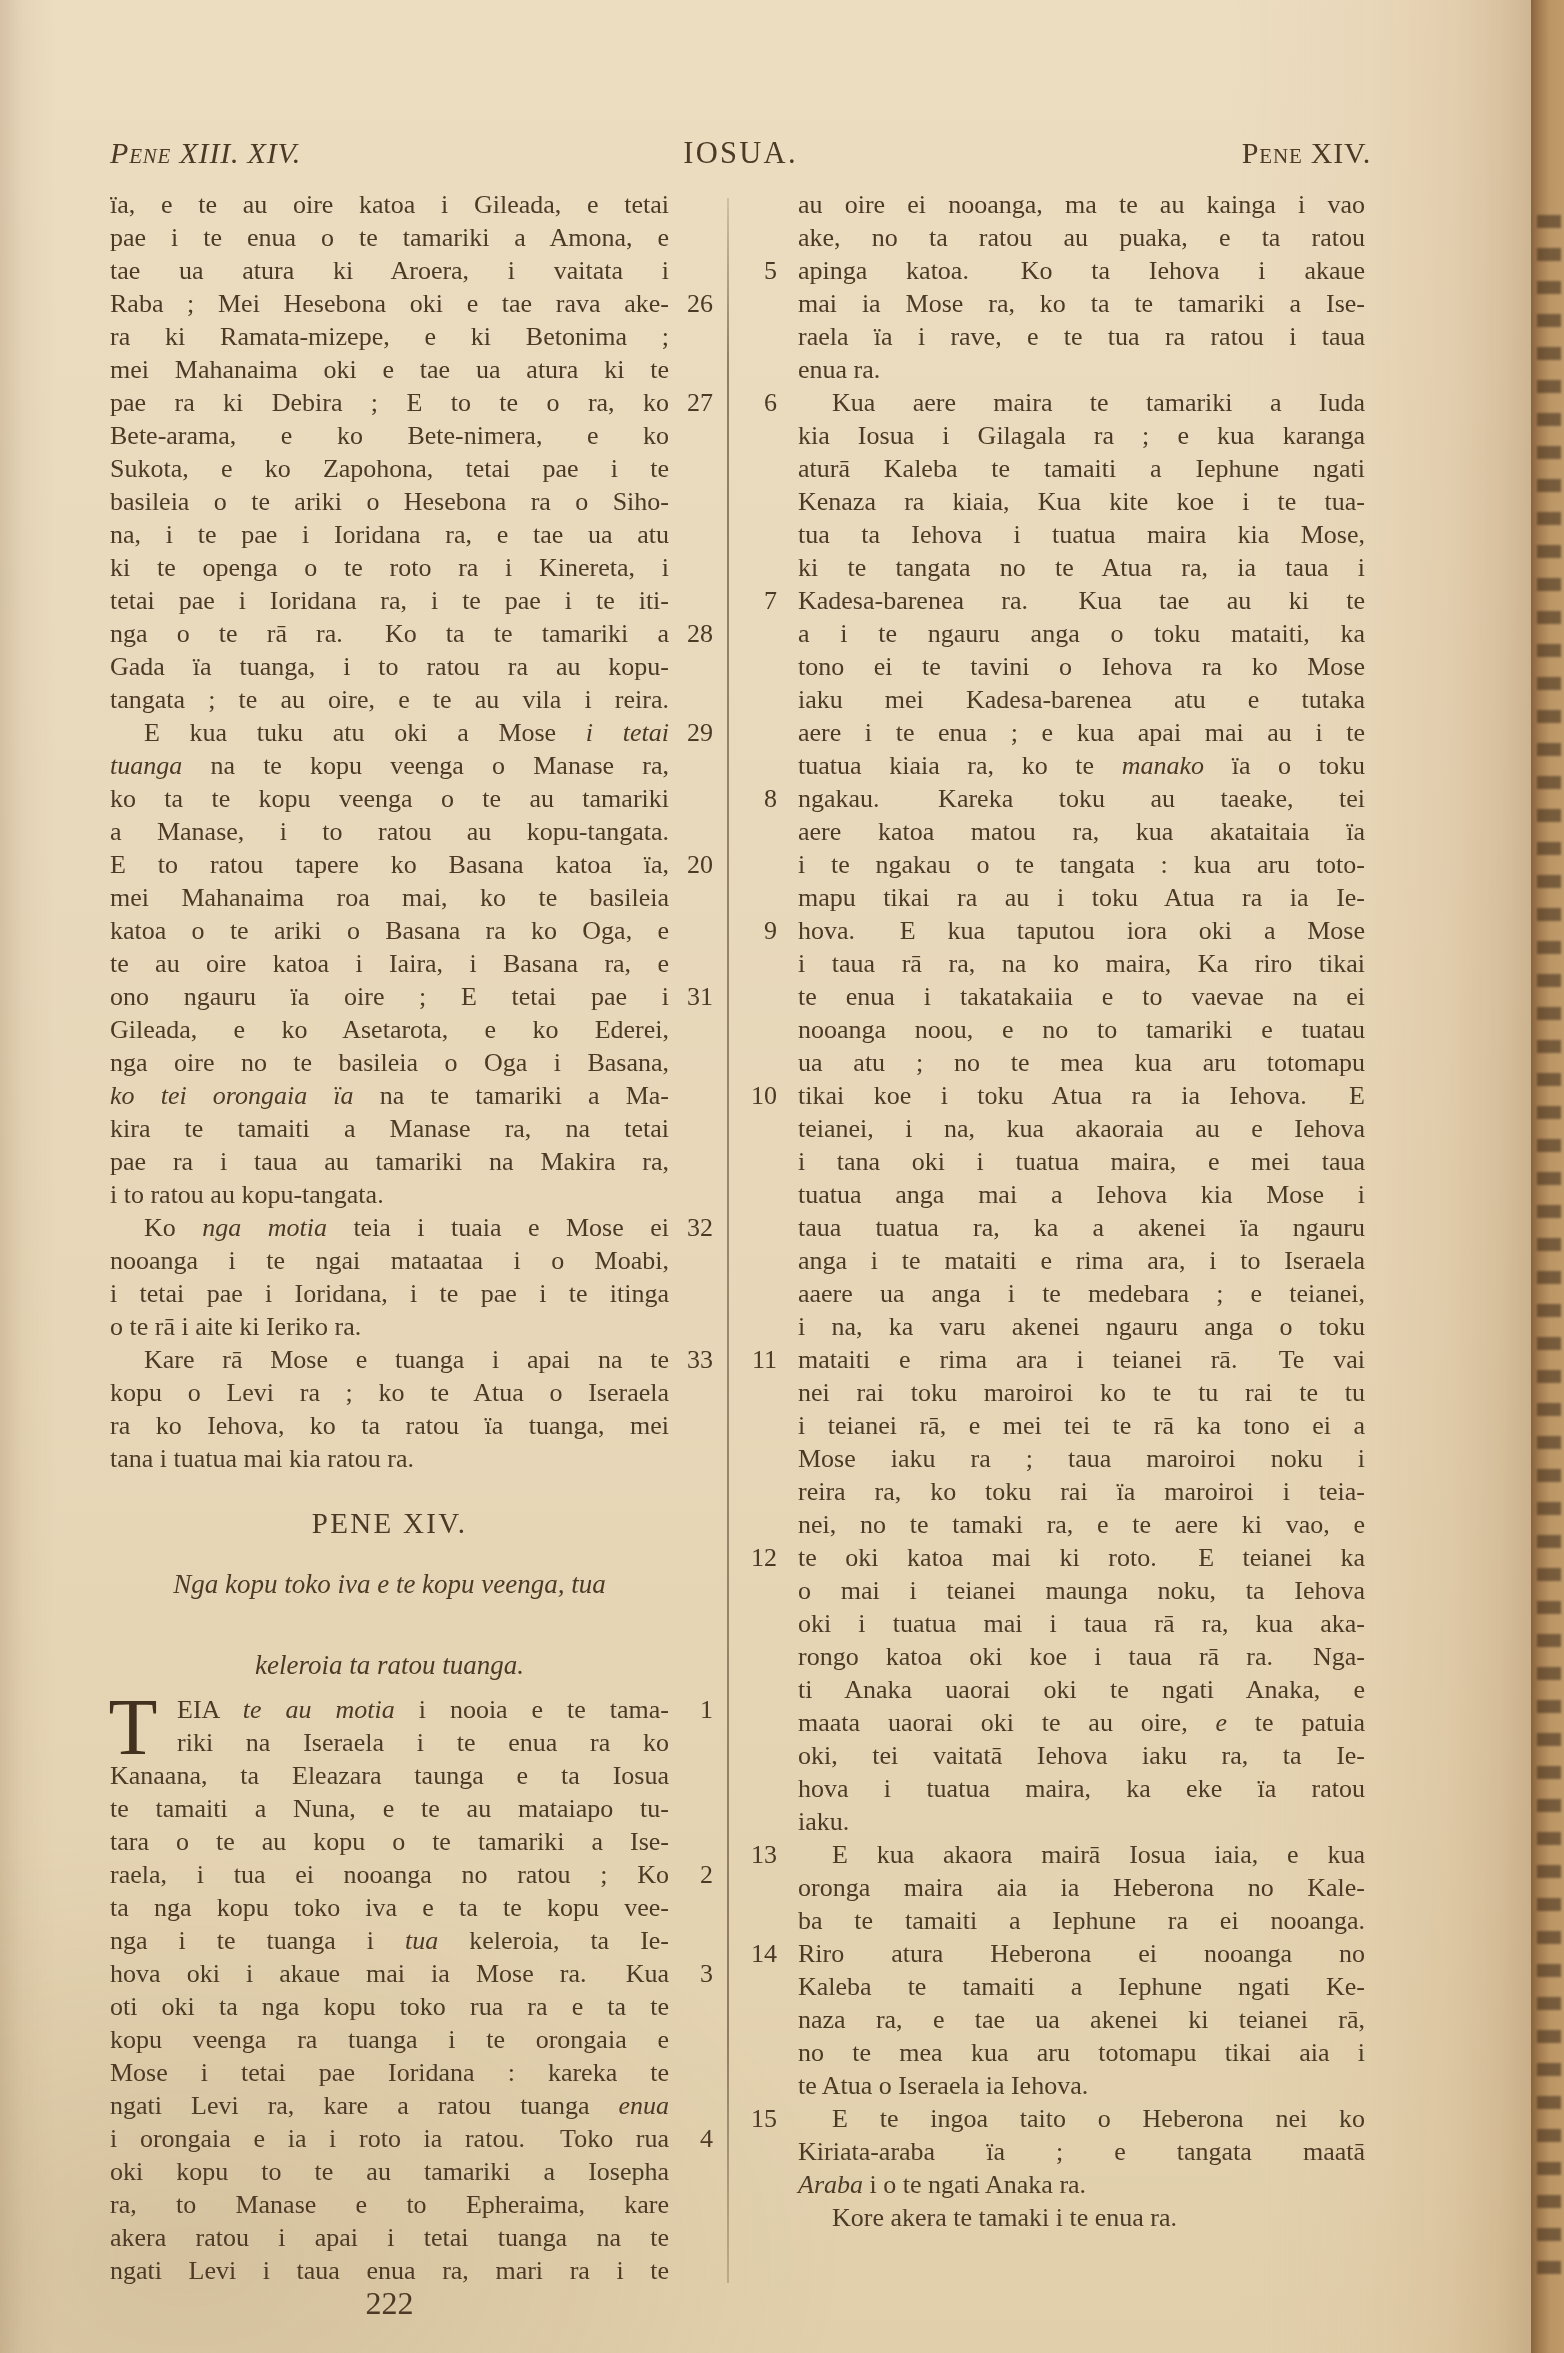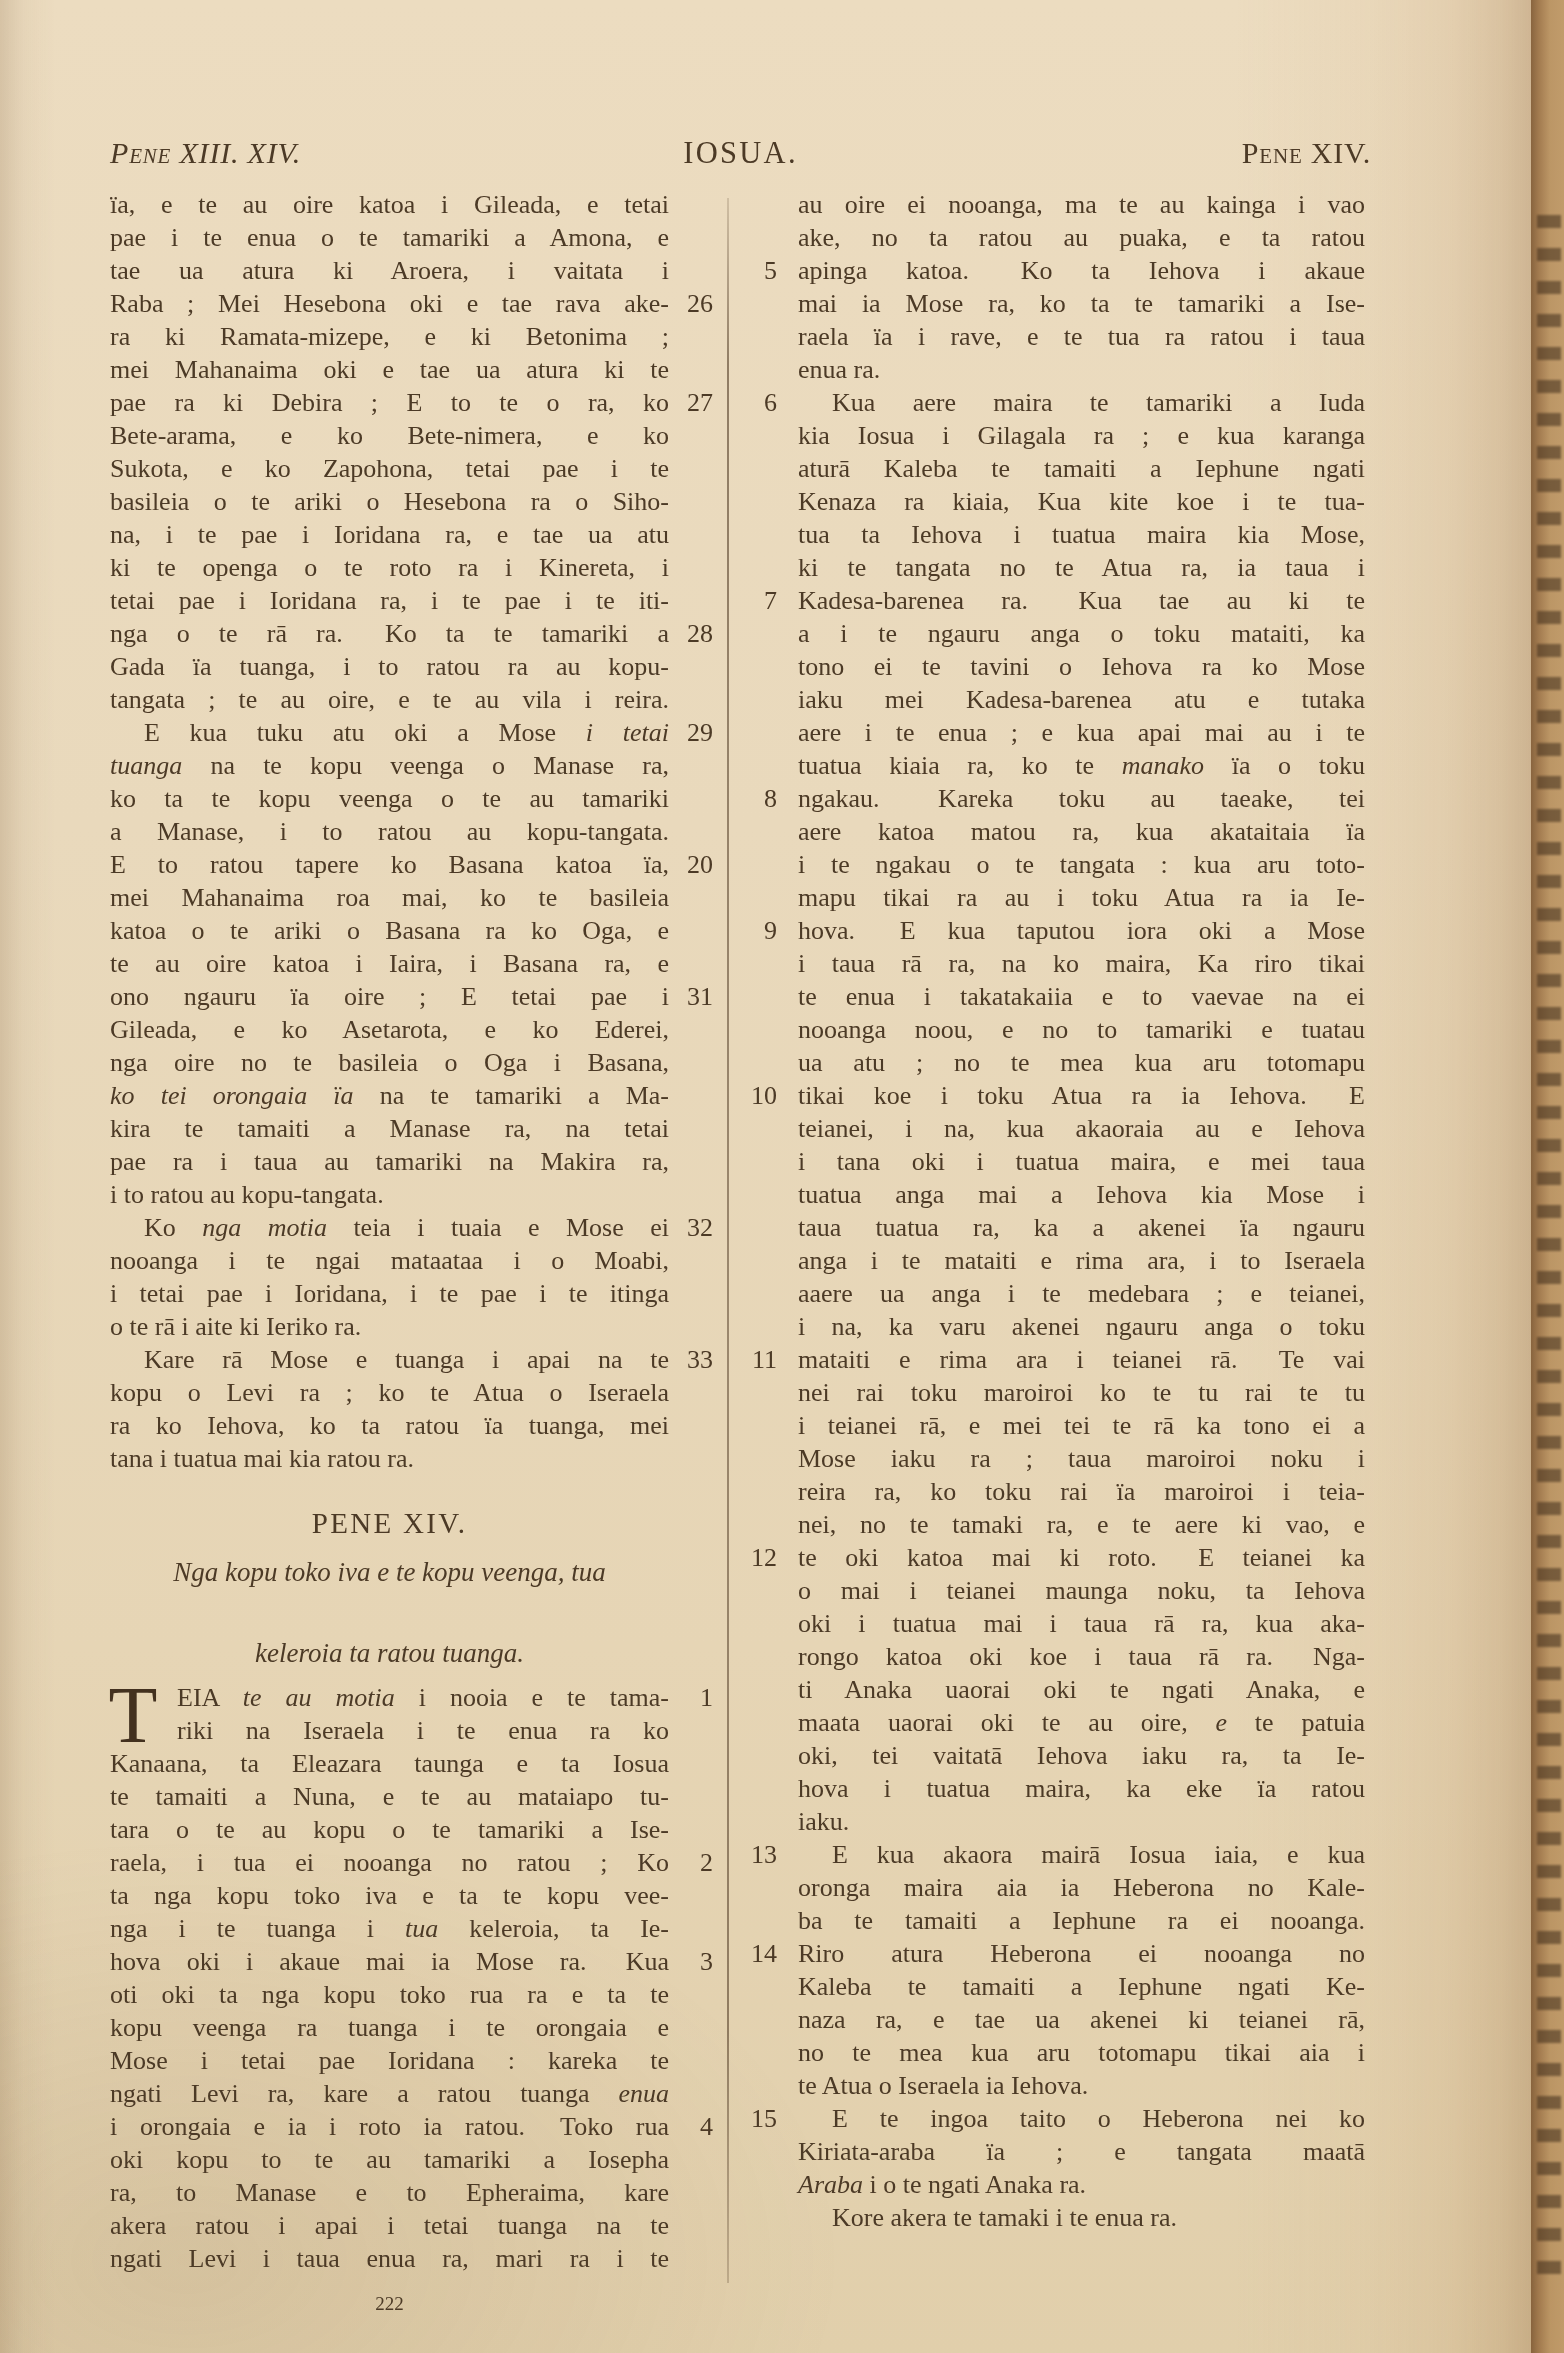--- a/index.html
+++ b/index.html
@@ -57,28 +57,28 @@
   }
   .col-left .vnum{right:-44px;width:41px;}
   .col-right .vnum{left:-55px;width:34px;}
   .chapter-heading{
     margin-top:27px;height:42px;line-height:42px;text-align:center;text-align-last:center;
     font-size:29px;letter-spacing:2.3px;
   }
   .subtitle{
     text-align:center;text-align-last:center;font-style:italic;font-size:27px;line-height:34px;margin-top:47px;
   }
-  .subtitle.first{margin-top:11px;}
+  .subtitle.first{margin-top:23px;}
   .dropcap-block{position:relative;margin-top:11px;}
   .dropcap{
     position:absolute;left:-1.6px;top:3.1px;font-size:80px;line-height:63px;
     font-family:"Liberation Serif", serif;color:#43311f;
   }
   .page-number{
-    margin-top:12px;text-align:center;text-align-last:center;font-size:19px;line-height:33px;
+    margin-top:0;text-align:center;text-align-last:center;font-size:32px;line-height:33px;
   }
   i{font-style:italic;}
 </style>
 </head>
 <body>
 
 <div class="gutter-strip"></div>
 <div class="gutter-marks"></div>
 <div class="column-rule"></div>
 

